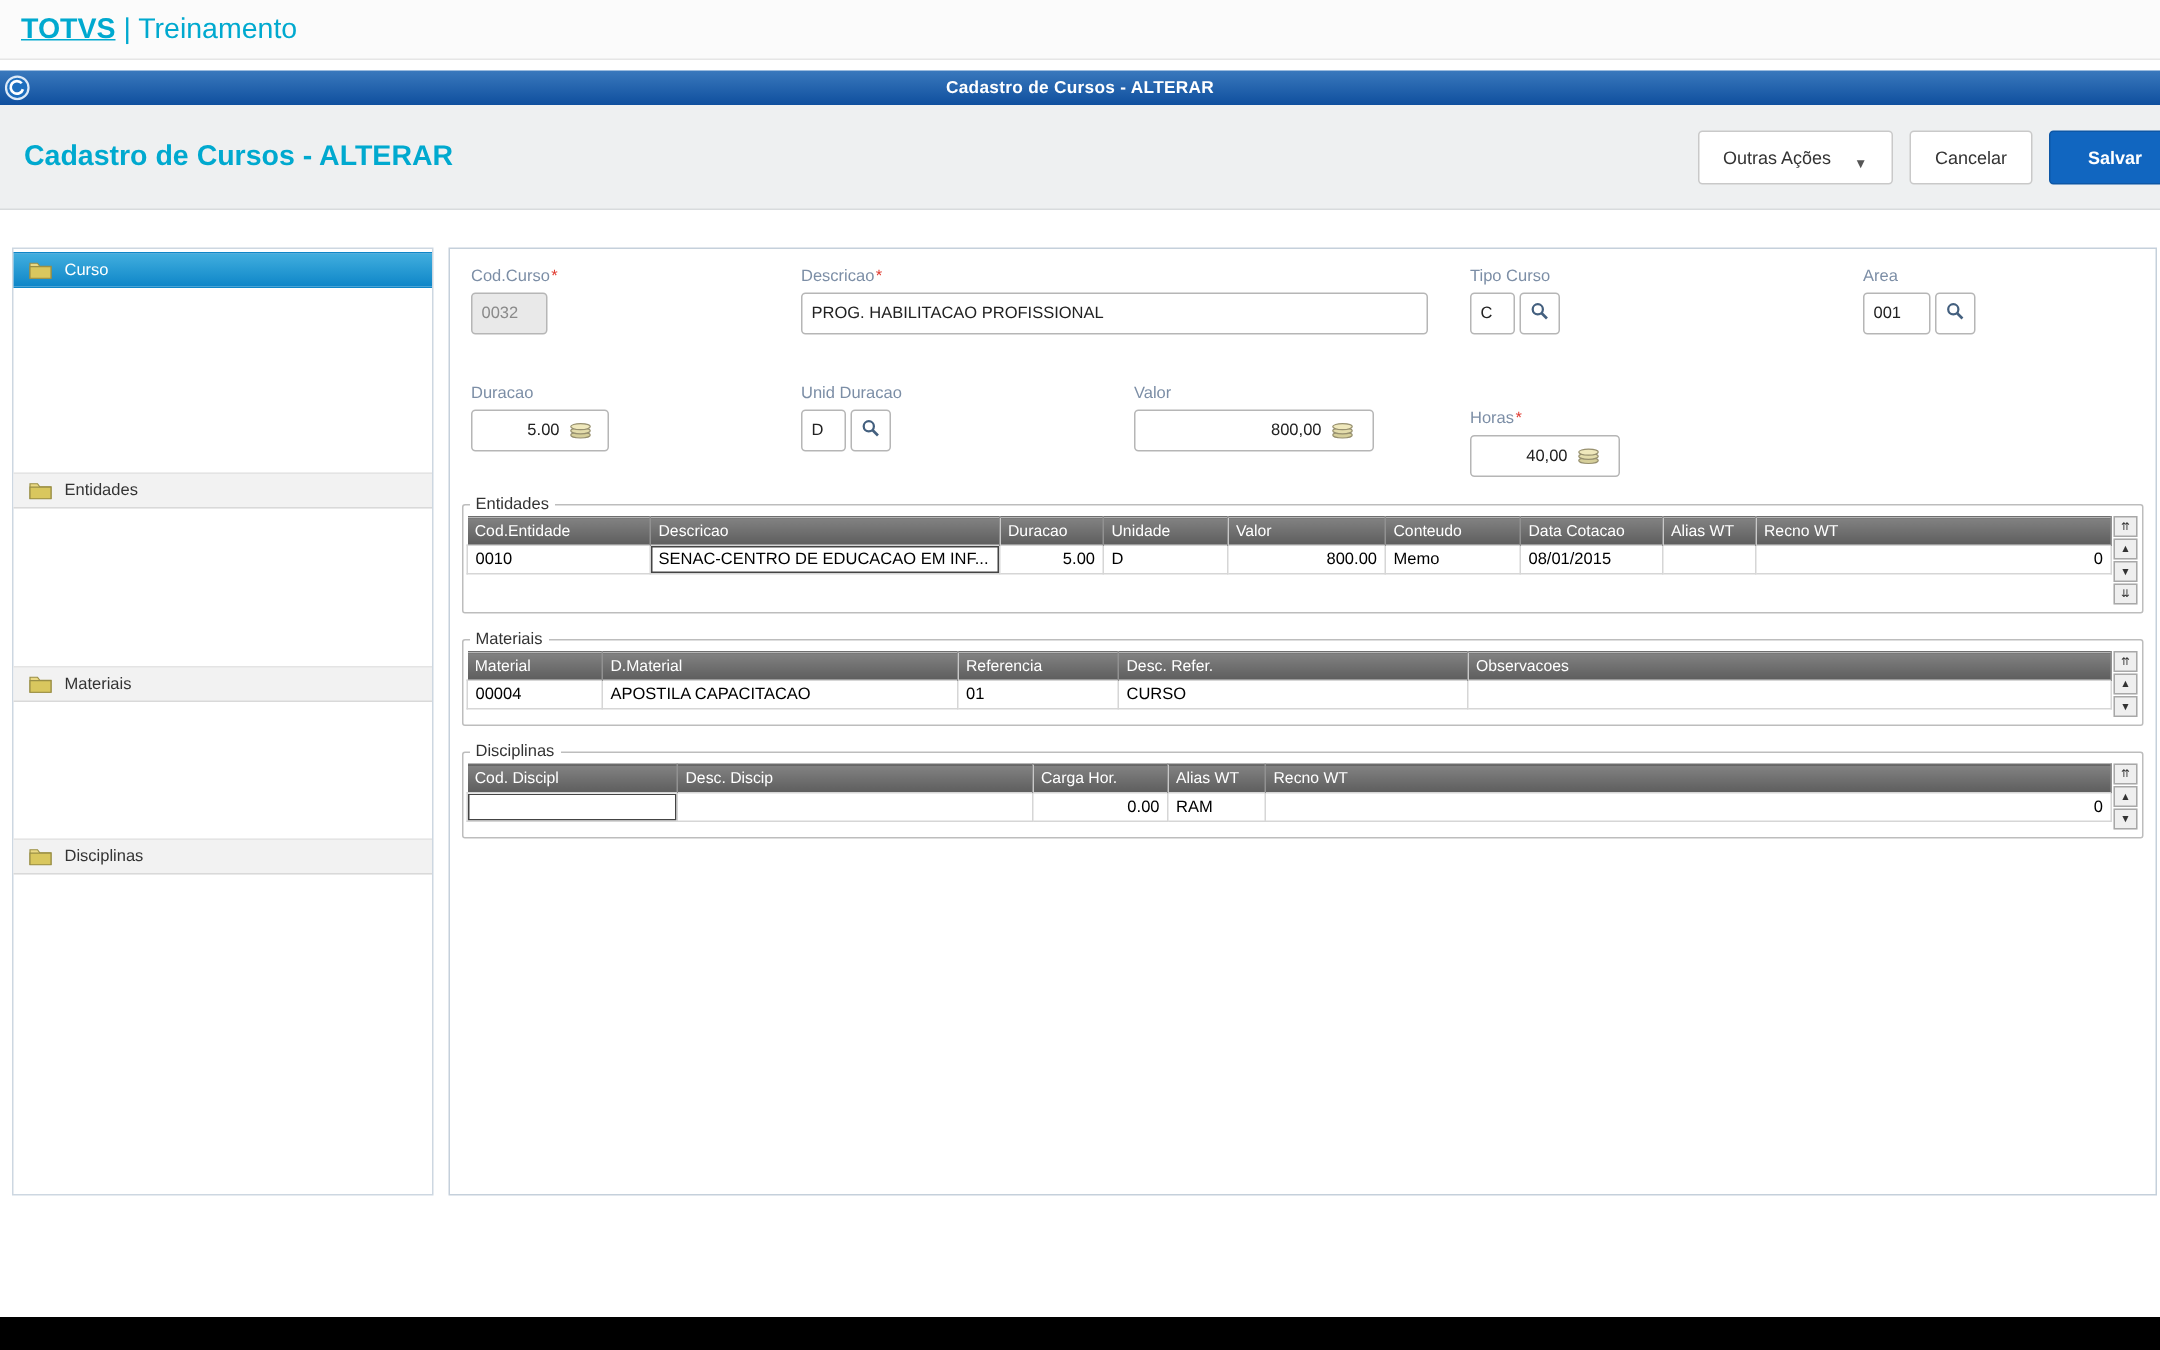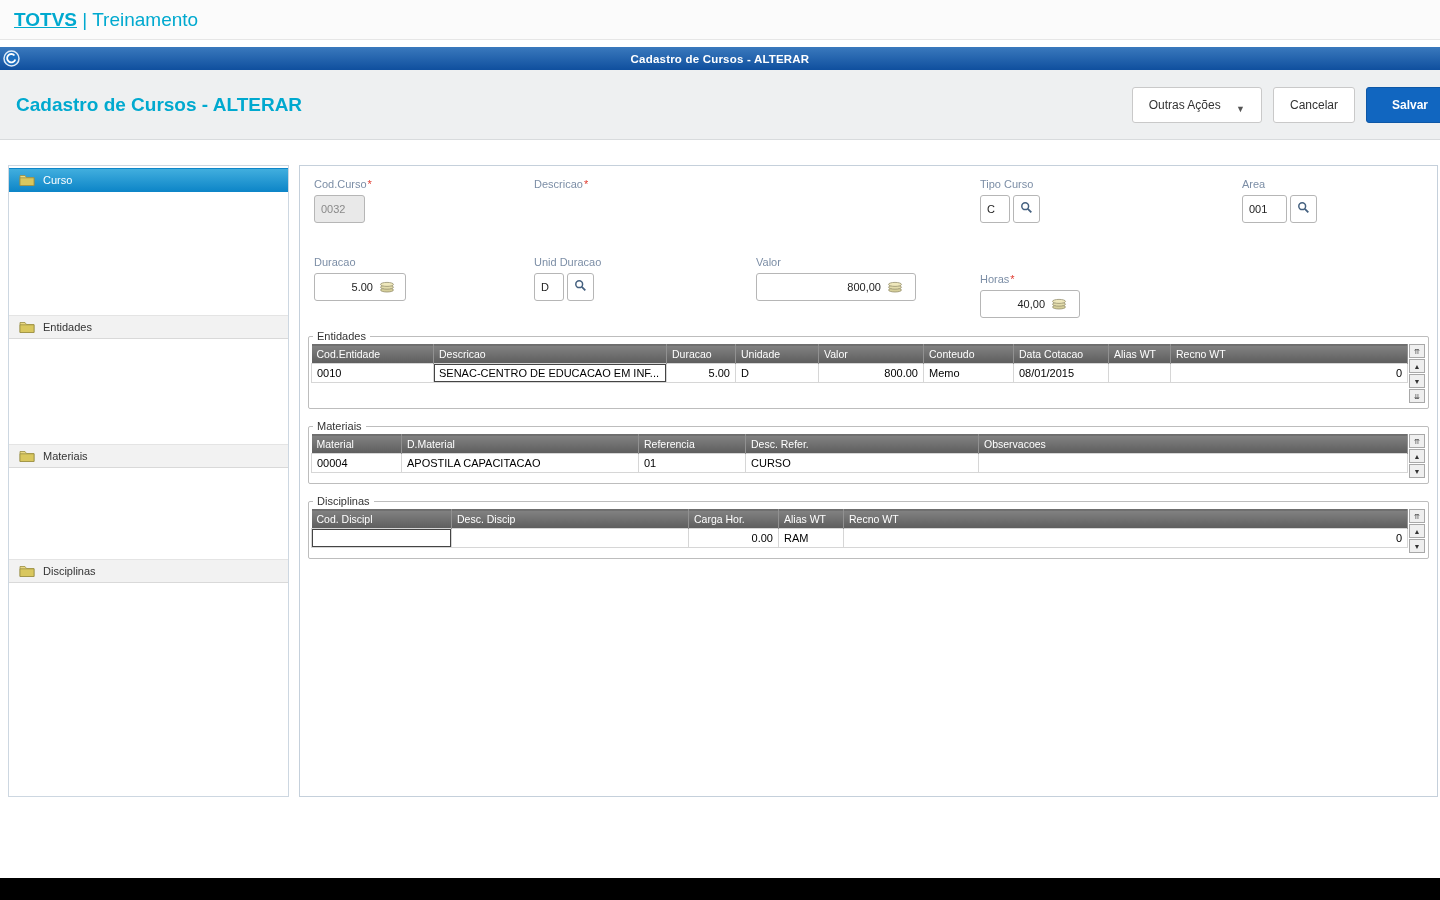--- a/index.html
+++ b/index.html
@@ -214,20 +214,21 @@
           <label class="field-label">
             <span>Cod.Curso</span><span class="req">*</span>
           </label>
           <input class="inp disabled" style="width: 51px;" value="0032">
         </div>
 
         <div class="field" style="left:226px; top:4px;">
           <label class="field-label">
             <span>Descricao</span><span class="req">*</span>
           </label>
+          <input class="inp" style="width: 418px;" value="PROG. HABILITACAO PROFISSIONAL">
         </div>
 
         <div class="field" style="left:672px; top:4px;">
           <label class="field-label">
             <span>Tipo Curso</span>
           </label>
           <div class="igroup">
             <input class="inp" style="width: 30px;" value="C">
             <button class="sbtn">
               <span>

